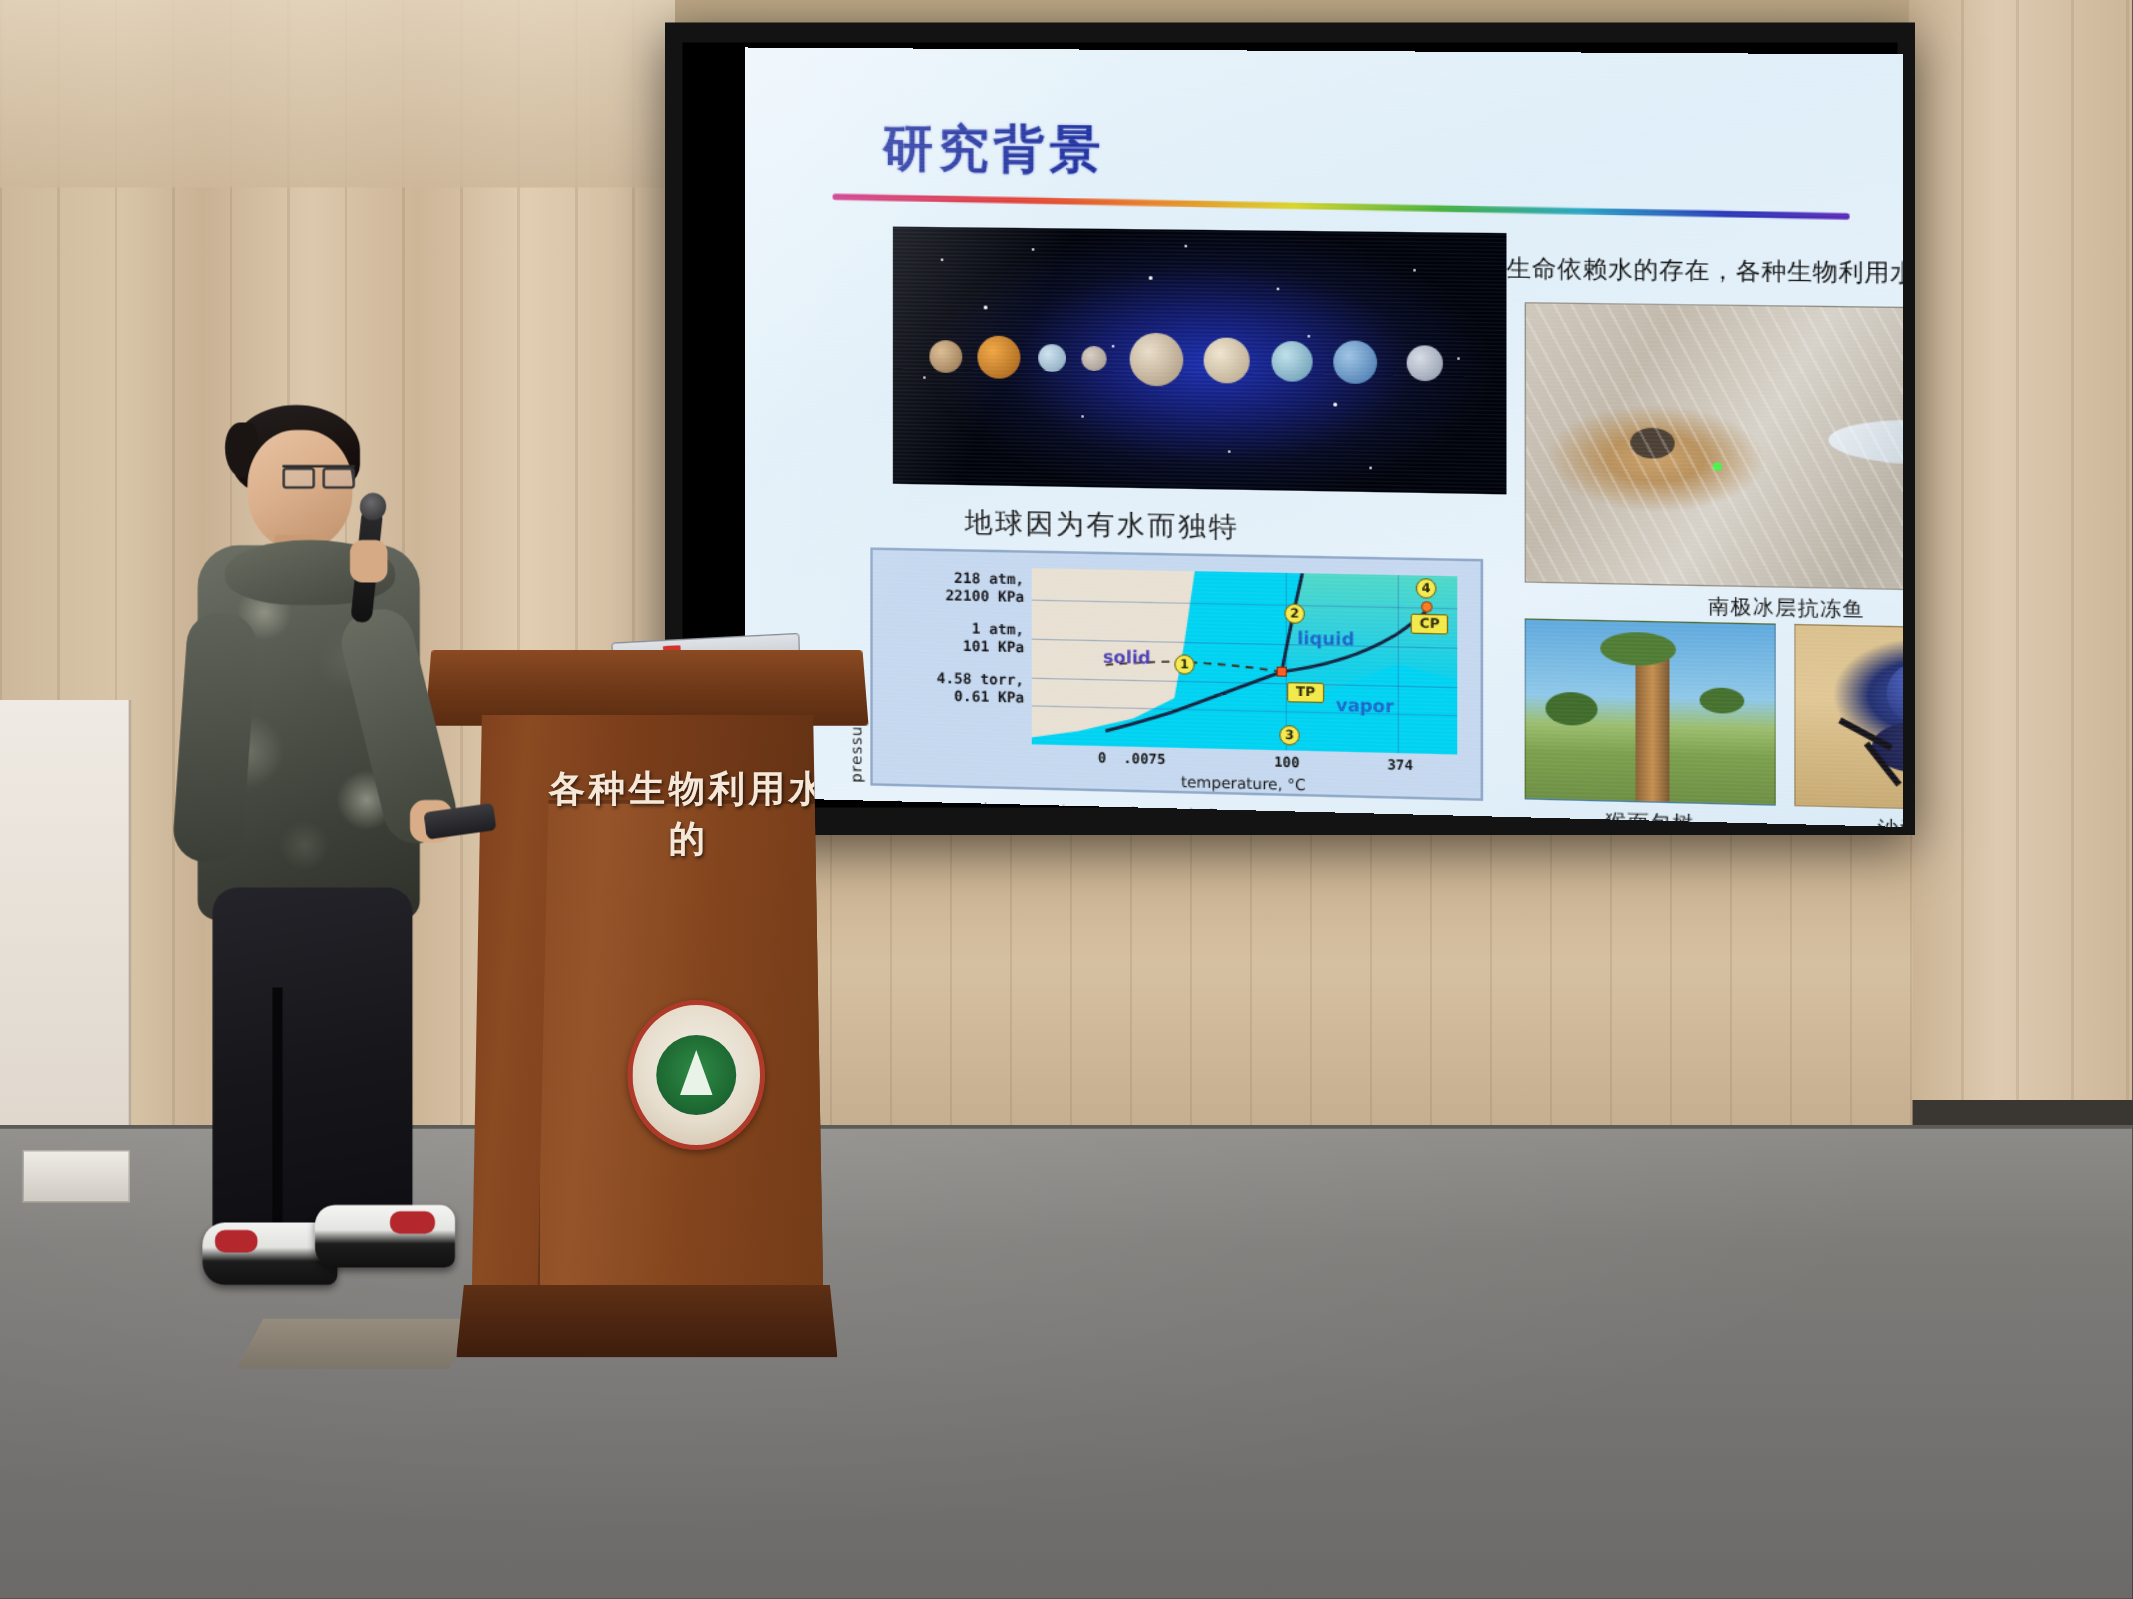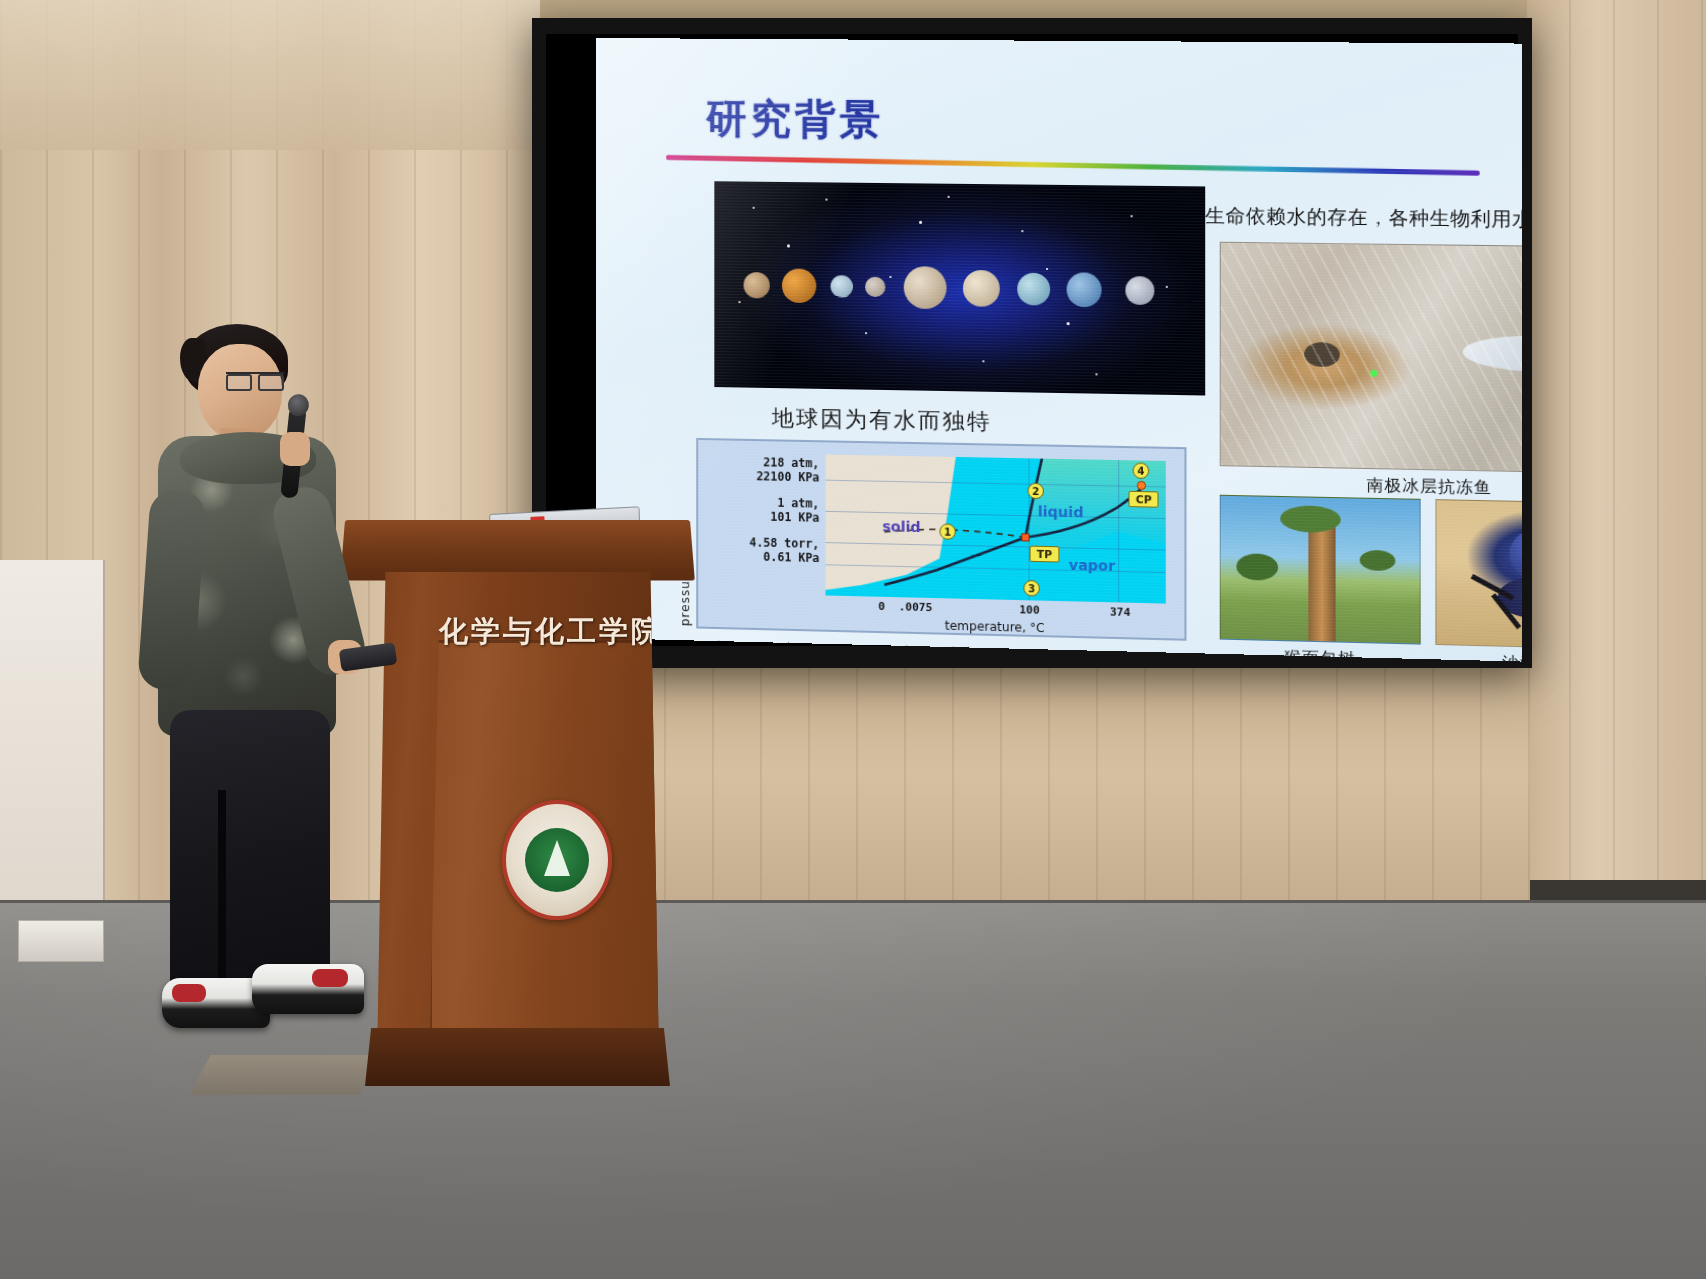--- a/index.html
+++ b/index.html
@@ -558,21 +558,21 @@
     </div>
   </div>
 
   <div id="podium">
     <div class="laptop">
       <div class="laptop-dot"></div>
     </div>
     <div class="pod-top"></div>
     <div class="pod-body">
       <div class="pod-panel"></div>
-      <div class="pod-text">化学与化工学院</div>
+      <div class="pod-text">各种生物利用水的</div>
       <div class="pod-emblem">
         <div class="emblem-inner"></div>
       </div>
     </div>
     <div class="pod-base"></div>
   </div>
 
   <div id="person">
     <div class="hair"></div>
     <div class="head"></div>

